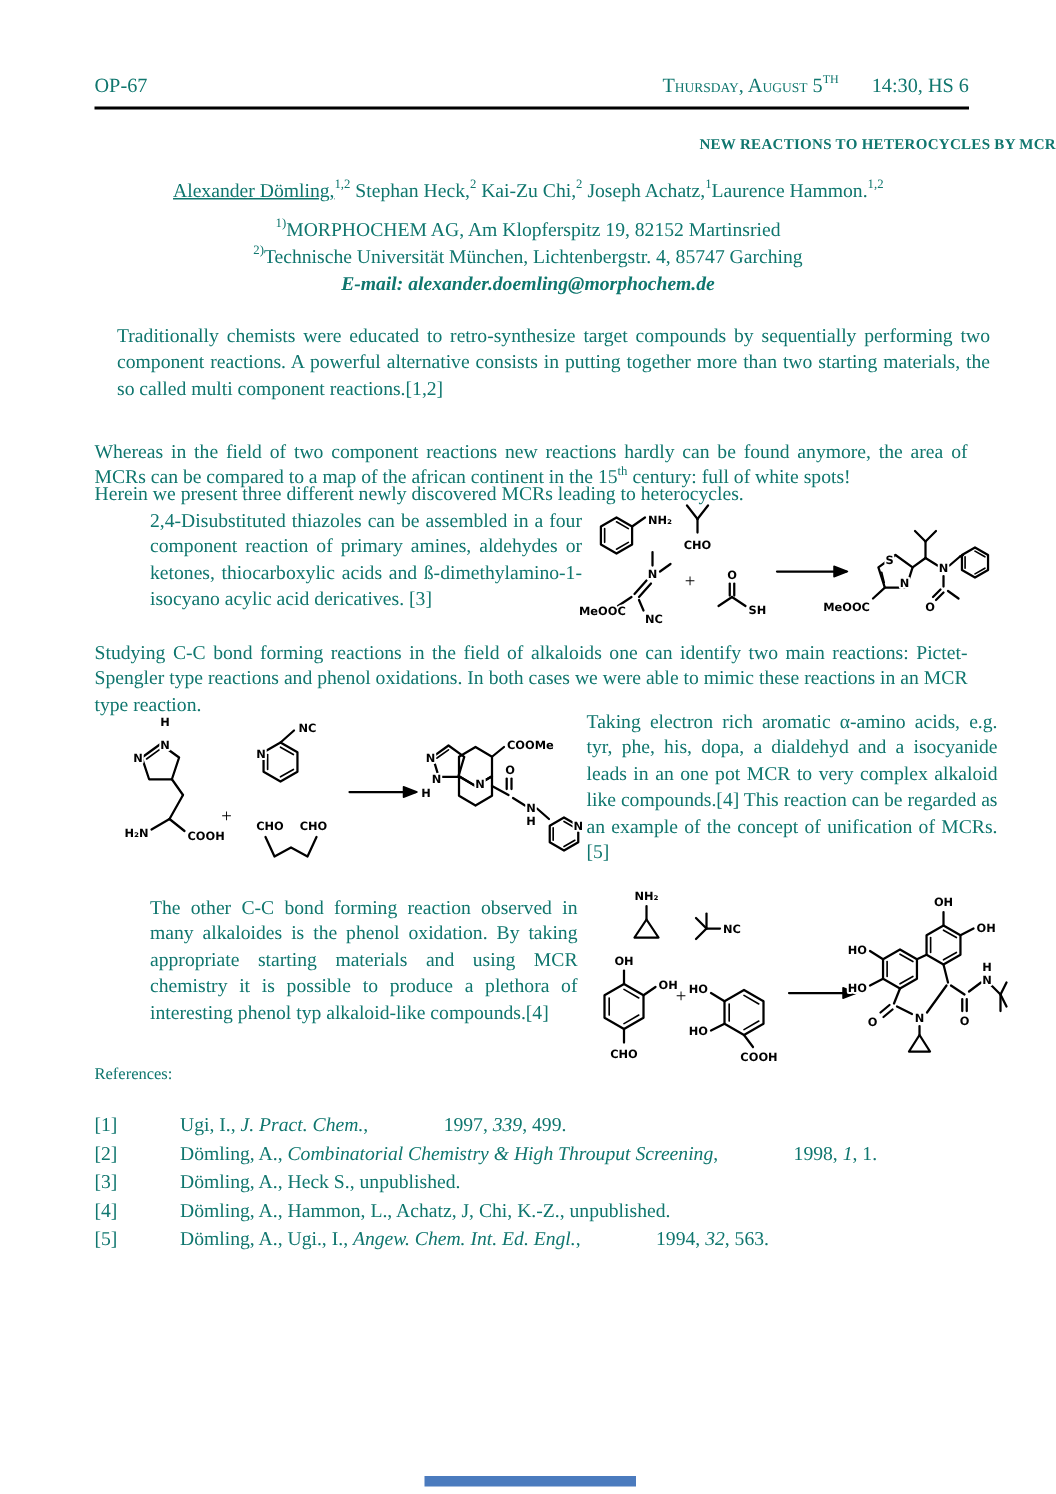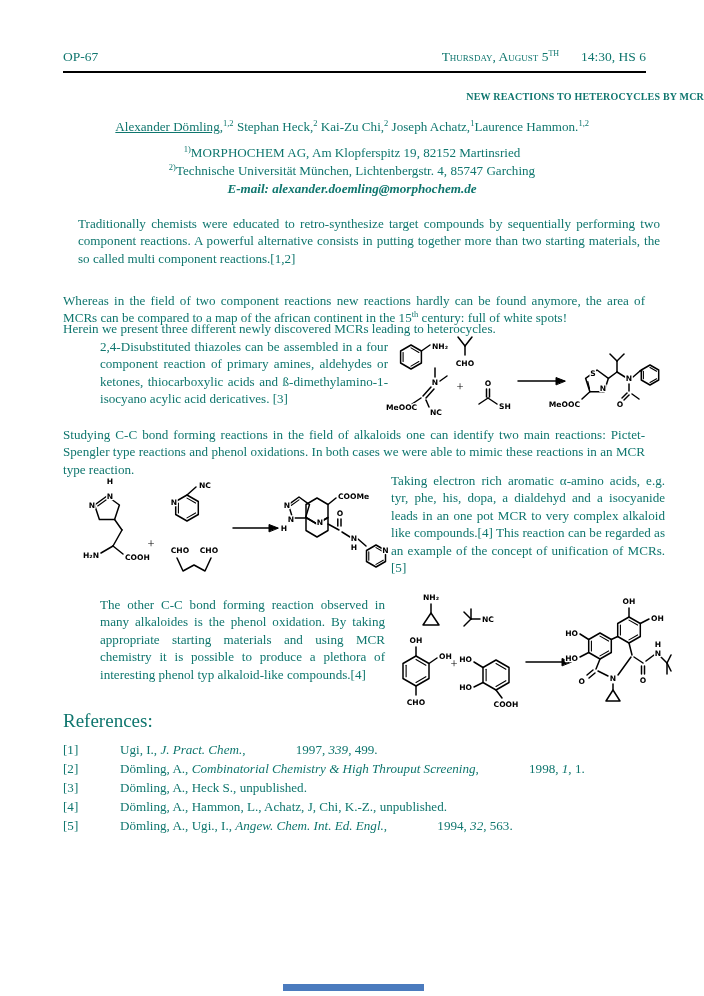--- a/index.html
+++ b/index.html
@@ -32,21 +32,21 @@
   .scheme1{left:384px;top:328px;}
   .scheme2{left:63px;top:468px;}
   .scheme3{left:374px;top:584px;}
   .scheme line,.scheme polyline,.scheme polygon{stroke:#000;stroke-width:1.5;fill:none;
     stroke-linecap:round;stroke-linejoin:round;}
   .scheme line.inner{stroke-width:1.1;}
   .scheme polygon.ah{fill:#000;stroke:#000;stroke-width:1;}
   .scheme text{font:bold 7.6px "DejaVu Sans",sans-serif;fill:#000;stroke:#fff;
     stroke-width:2.6px;paint-order:stroke;stroke-linejoin:round;}
   .scheme text.pl{font:12.5px "Liberation Serif",serif;stroke-width:0;}
-  .refhead{position:absolute;left:63px;top:710px;font-size:19px;}
+  .refhead{position:absolute;left:63px;top:710px;font-size:11px;}
   .ref{position:absolute;left:63px;width:582px;display:flex;font-size:13.1px;}
   .ref .lab{width:57px;flex:0 0 57px;}
   .ref0{top:742px;} .ref1{top:761px;} .ref2{top:780px;} .ref3{top:799px;} .ref4{top:818px;}
   .ref i{} .ref b{font-weight:normal;margin-left:47px;}
   .bluebar{position:absolute;left:283px;top:984px;width:141px;height:7px;}
 </style>
 </head>
 <body>
 
 <div class="page">

